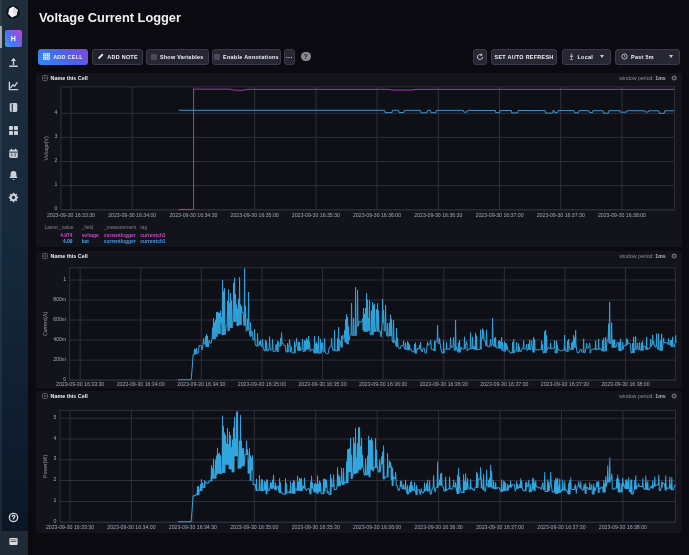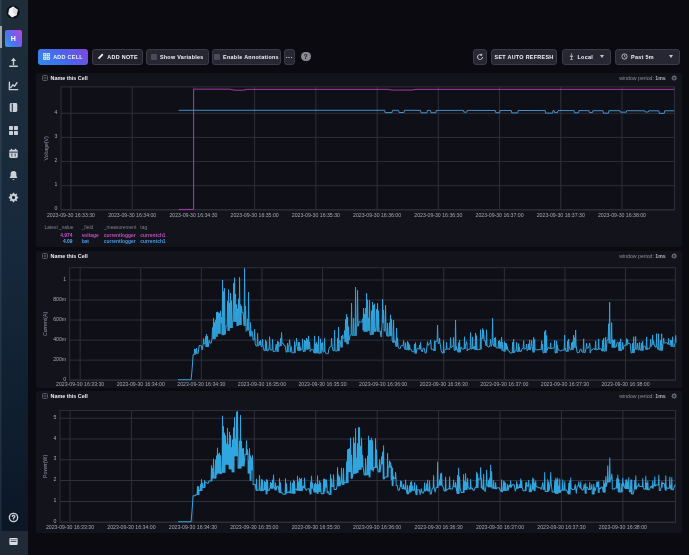--- a/index.html
+++ b/index.html
@@ -78,20 +78,21 @@
       <svg style="position:absolute;left:7.9px;top:511.5px" width="11" height="11" viewBox="0 0 16 16">
         <circle cx="8" cy="8" r="6" stroke="#ccd0d8" stroke-width="2.0" fill="none" stroke-linecap="round" stroke-linejoin="round"></circle>
         <path d="M6.3 6.3a1.8 1.8 0 1 1 2.5 2L8 9v1" stroke="#ccd0d8" stroke-width="2.0" fill="none" stroke-linecap="round" stroke-linejoin="round"></path>
         <circle cx="8" cy="12" r="0.5" fill="#ccd0d8"></circle>
       </svg>
       <svg style="position:absolute;left:7.9px;top:536.0px" width="11" height="11" viewBox="0 0 16 16">
         <rect x="2" y="3" width="12" height="10" rx="1.5" fill="#dadde2"></rect>
         <path d="M4.5 5.5h1M7 5.5h1M9.5 5.5h1M12 5.5h0M4.5 8h7" stroke="#2a3340" stroke-width="1.1" stroke-linecap="round"></path>
       </svg>
     </div>
+<h1>Voltage Current Logger</h1>
 
 <div class="btn grad" style="left:38px;width:50px">
       <svg width="7" height="7" viewBox="0 0 16 16">
         <g stroke="#fff" stroke-width="2" fill="none">
           <rect x="1.5" y="1.5" width="5" height="5"></rect>
           <rect x="9.5" y="1.5" width="5" height="5"></rect>
           <rect x="1.5" y="9.5" width="5" height="5"></rect>
           <rect x="9.5" y="9.5" width="5" height="5"></rect>
         </g>
       </svg>

